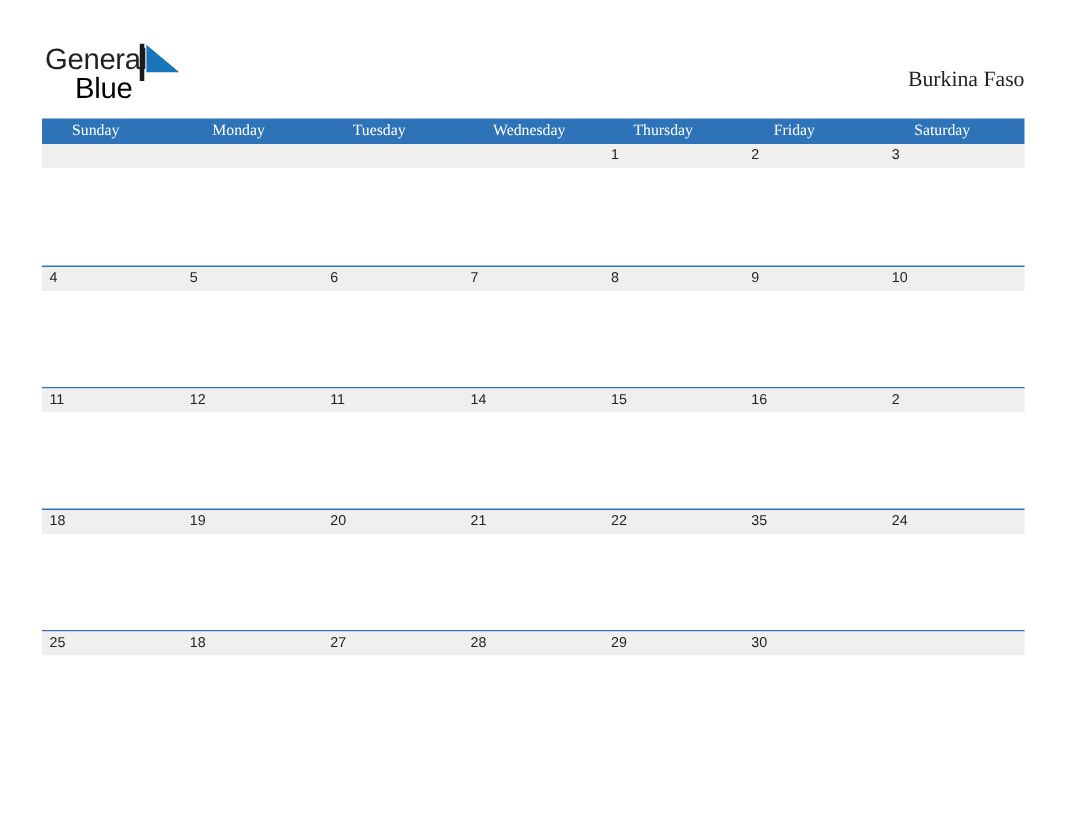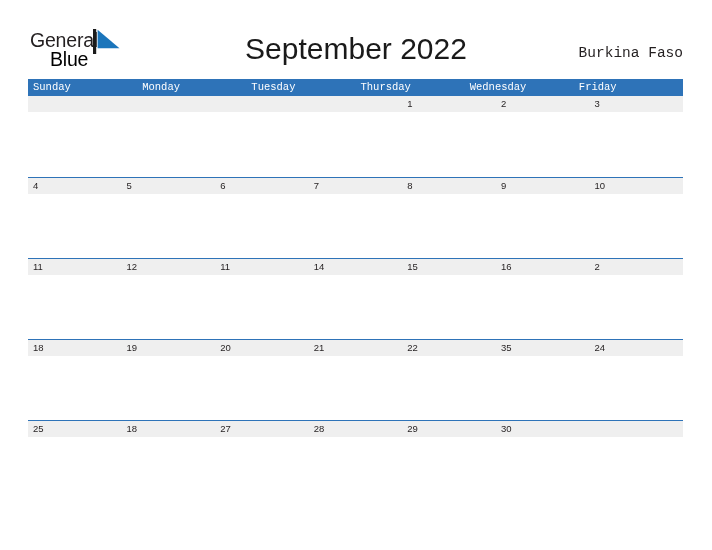--- a/index.html
+++ b/index.html
@@ -78,21 +78,21 @@
     color: #1a1a1a;
     line-height: 36px;
     white-space: nowrap;
   }
 
   .cal-region {
     position: absolute;
     right: 29px;
     top: 44px;
     font-size: 14.5px;
-    font-family: Liberation Mono, monospace;
+    font-family: Liberation Serif, serif;
     color: #231f20;
     line-height: 18px;
     white-space: nowrap;
   }
 
   
   .calendar {
     position: absolute;
     left: 28px;
     top: 79px;
@@ -103,23 +103,23 @@
     display: flex;
     width: 655px;
     height: 17px;
     background: #2e73b8;
   }
   .weekday-cell {
     flex: 1 1 0;
     height: 24px;
     color: #ffffff;
     font-size: 10.5px;
-    font-family: Liberation Mono, monospace;
+    font-family: Liberation Serif, serif;
     line-height: 17px;
-    padding-left: 5px;
+    padding-left: 20px;
     overflow: hidden;
     white-space: nowrap;
   }
 
   .week-row {
     width: 655px;
     height: 81px;
     border-top: 1.5px solid #2e73b8;
     background: #ffffff;
   }
@@ -167,35 +167,35 @@
       <span class="logo-general">General</span>
       <span class="logo-blue">Blue</span>
       <span class="logo-flag">
         <svg width="28" height="25" viewBox="0 0 28 25" xmlns="http://www.w3.org/2000/svg">
           <rect x="0" y="0" width="3.2" height="25" fill="#1b1b1b"></rect>
           <polygon points="4.6,0.8 26.5,19.2 4.6,19.2" fill="#1b75bb"></polygon>
         </svg>
       </span>
     </div>
 
-    <div class="cal-title">September 2022</div>
 
     <div class="cal-region">Burkina Faso</div>
 
   </div>
 
   <div class="calendar">
 
     <div class="weekday-row">
       <div class="weekday-cell">Sunday</div>
       <div class="weekday-cell">Monday</div>
       <div class="weekday-cell">Tuesday</div>
+      <div class="weekday-cell">Wednesday</div>
       <div class="weekday-cell">Thursday</div>
-      <div class="weekday-cell">Wednesday</div>
       <div class="weekday-cell">Friday</div>
+      <div class="weekday-cell">Saturday</div>
     </div>
 
     <div class="week-row first">
       <div class="day-strip">
         <div class="day-cell"></div>
         <div class="day-cell"></div>
         <div class="day-cell"></div>
         <div class="day-cell"></div>
         <div class="day-cell">1</div>
         <div class="day-cell">2</div>

